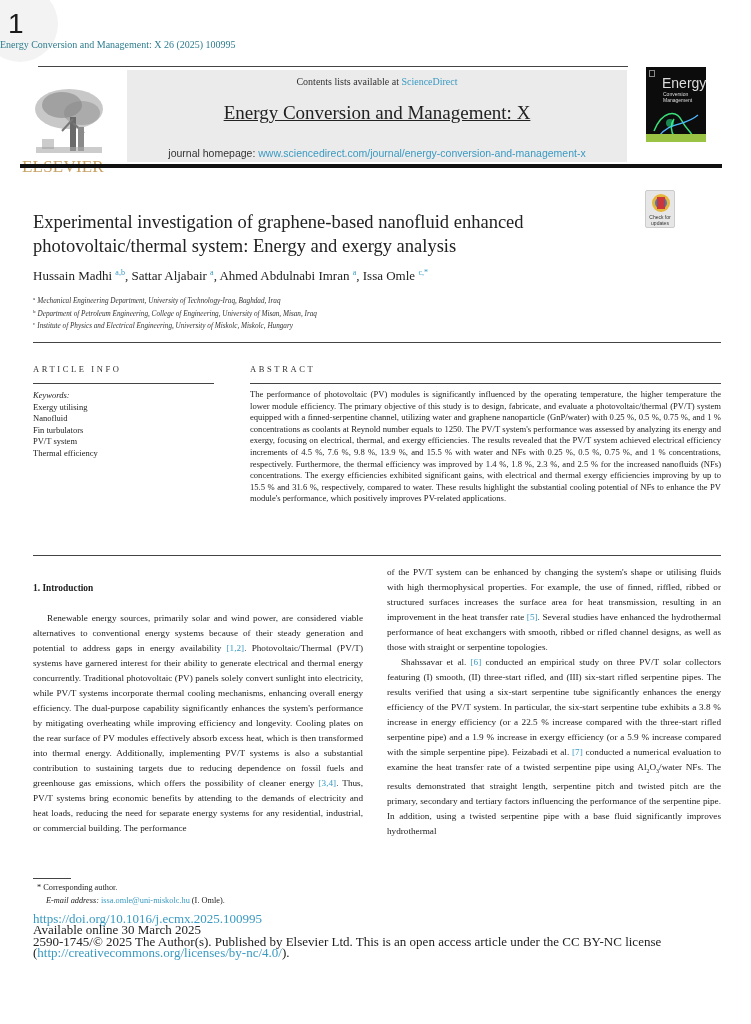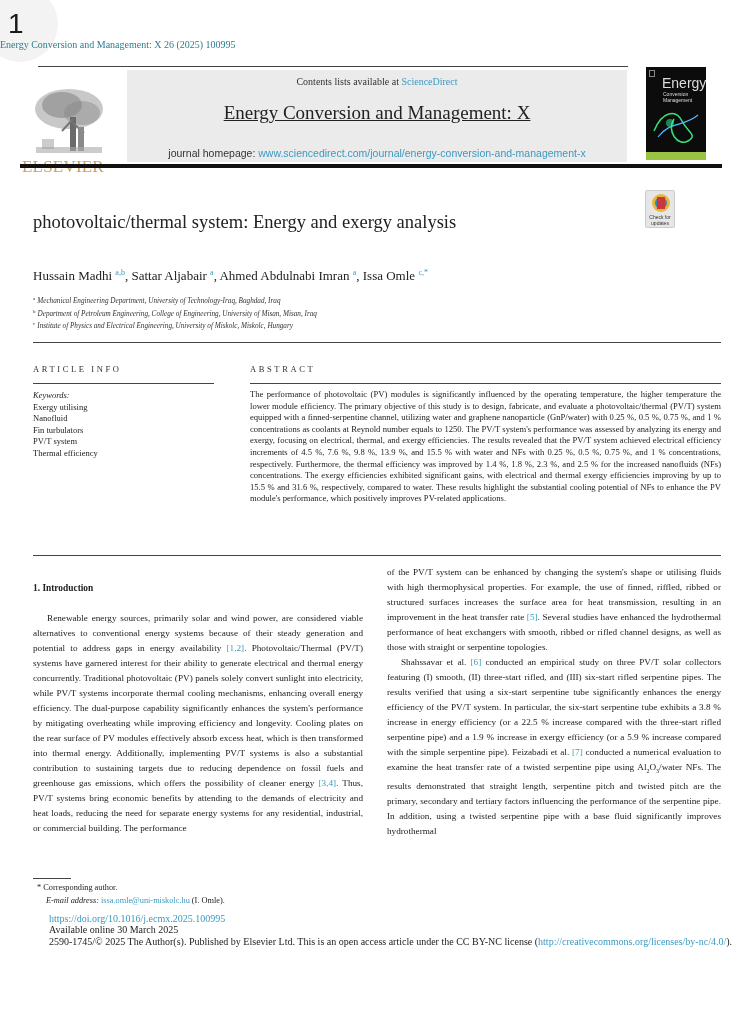--- a/index.html
+++ b/index.html
@@ -35,21 +35,21 @@
   }
   .hdr-box .contents { position: absolute; left: 0; width: 100%; top: 6px; text-align: center; font-size: 10px; color: #333; }
   .hdr-box .contents a, .link { color: #3a9ac2; text-decoration: none; }
   .hdr-box .jtitle { position: absolute; left: 0; width: 100%; top: 32px; text-align: center; font-size: 19px; color: #222; text-decoration: underline; }
   .hdr-box .homepage {
     position: absolute; left: 0; width: 100%; top: 77px; text-align: center;
     font-family: "Liberation Sans", "DejaVu Sans", sans-serif; font-size: 10.5px; color: #333;
   }
 
   .cover {
-    position: absolute; left: 646px; top: 67px; width: 60px; height: 93px; background: #0c0c0c; overflow: hidden;
+    position: absolute; left: 646px; top: 67px; width: 60px; height: 75px; background: #0c0c0c; overflow: hidden;
   }
   .cover .c-energy { position: absolute; left: 16px; top: 8px; font-family: "Liberation Sans", sans-serif; font-size: 14px; color: #ddd; }
   .cover .c-sub { position: absolute; left: 17px; top: 24px; font-family: "Liberation Sans", sans-serif; font-size: 5px; color: #ddd; line-height: 6px; }
   .cover .c-swirl { position: absolute; left: 2px; top: 34px; width: 56px; height: 44px; }
   .cover .c-bar { position: absolute; left: 0; bottom: 0; width: 100%; height: 8px; background: #9ac343; }
   .cover .c-logo { position: absolute; left: 3px; top: 3px; width: 6px; height: 7px; border: 1px solid #888; }
 
   .check-updates {
     position: absolute; left: 645px; top: 190px; width: 30px; height: 38px; background: #e6e6e6;
     border: 1px solid #ccc; border-radius: 2px;
@@ -84,21 +84,21 @@
   .col { position: absolute; font-size: 9.2px; line-height: 15px; text-align: justify; color: #222; hyphens: auto; }
   .col p { text-indent: 14px; }
   .col p.noindent { text-indent: 0; }
   .col-left { left: 33px; top: 611px; width: 330px; }
   .col-right { left: 387px; top: 565px; width: 334px; }
   .col sub { font-size: 6px; }
 
   .fn-rule { position: absolute; left: 33px; top: 878px; width: 38px; height: 1px; background: #444; }
   .footnote { position: absolute; left: 37px; top: 881px; font-size: 8.3px; line-height: 13.4px; color: #222; }
   .footnote .em-label { font-style: italic; text-align: right; }
-  .pubinfo { position: absolute; left: 33px; top: 913px; width: 690px; font-size: 10px; line-height: 11.3px; color: #222; margin-left: 16px; }
+  .pubinfo { position: absolute; left: 33px; top: 913px; width: 690px; font-size: 13px; line-height: 11.3px; color: #222; }
 </style>
 </head>
 <body>
 
 <div class="page-badge">
   <span>1</span>
 </div>
 
 <div class="journal-ref">Energy Conversion and Management: X 26 (2025) 100995</div>
 
@@ -148,20 +148,21 @@
 <div class="check-updates">
   <div class="ring"></div>
   <div class="bm"></div>
   <div class="lbl">
     <div>Check for</div>
     <div>updates</div>
   </div>
 </div>
 
 <div class="title">
+  <div>Experimental investigation of graphene-based nanofluid enhanced</div>
   <div>photovoltaic/thermal system: Energy and exergy analysis</div>
 </div>
 
 <div class="authors">
   <span><span>Hussain Madhi</span> <sup>a,b</sup></span><span>, </span>
   <span><span>Sattar Aljabair</span> <sup>a</sup></span><span>, </span>
   <span><span>Ahmed Abdulnabi Imran</span> <sup>a</sup></span><span>, </span>
   <span><span>Issa Omle</span> <sup>c,*</sup></span>
 </div>
 

